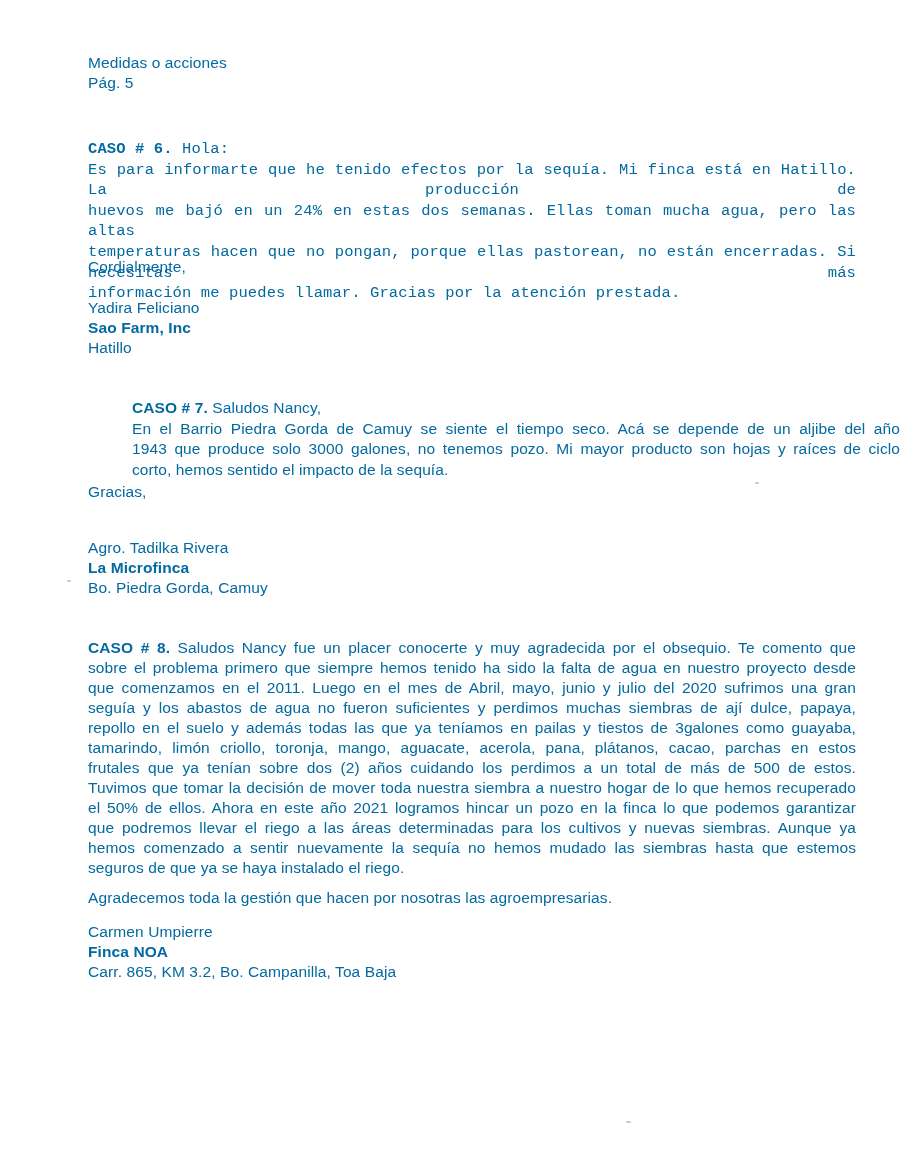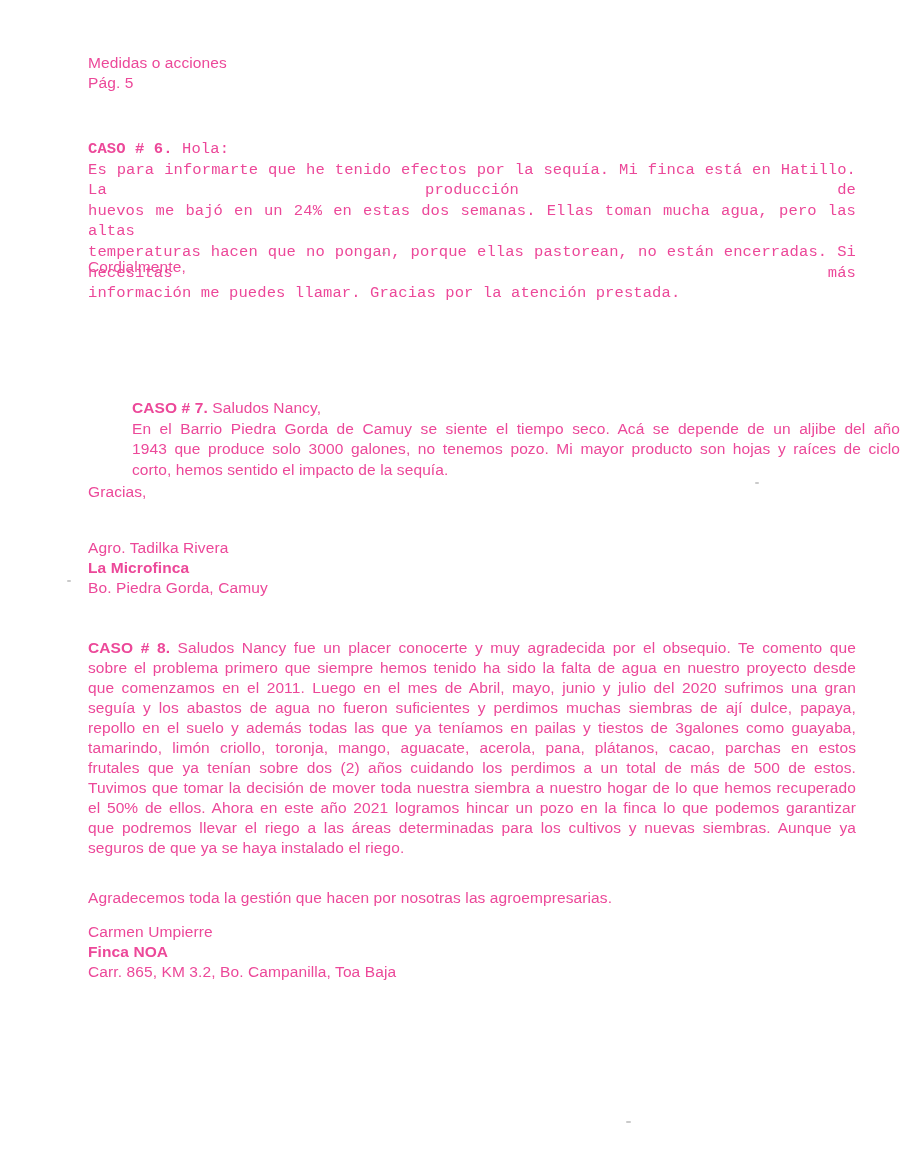--- a/index.html
+++ b/index.html
@@ -6,21 +6,21 @@
     margin: 0;
     padding: 0;
     background: #ffffff;
   }
   .page {
     position: relative;
     width: 900px;
     height: 1170px;
     background: #ffffff;
     font-family: "Liberation Sans", sans-serif;
-    color: #ec4899;
+    color: #0369a1;
     overflow: hidden;
   }
   .block {
     position: absolute;
     left: 88px;
     width: 768px;
     font-size: 15.5px;
     line-height: 20.6px;
     letter-spacing: 0.1px;
   }
@@ -56,20 +56,25 @@
     <div class="ln">Es para informarte que he tenido efectos por la sequía. Mi finca está en Hatillo.  La producción de</div>
     <div class="ln">huevos me bajó en un 24% en estas dos semanas.  Ellas toman mucha agua, pero las altas</div>
     <div class="ln">temperaturas hacen que no pongan, porque ellas pastorean, no están encerradas.  Si necesitas más</div>
     <div class="ln last">información me puedes llamar.  Gracias por la atención prestada.</div>
   </div>
 
   <div class="block" style="top:257px;">
     <div class="ln last">Cordialmente,</div>
   </div>
 
+  <div class="block tight" style="top:298px;">
+    <div class="ln last">Yadira Feliciano</div>
+    <div class="ln last bold">Sao Farm, Inc</div>
+    <div class="ln last">Hatillo</div>
+  </div>
 
   <div class="block" style="top:398px;margin-left:44px;">
     <div class="ln last"><b class="bold">CASO # 7.</b><span> Saludos Nancy,</span></div>
     <div class="ln">En el Barrio Piedra Gorda de Camuy se siente el tiempo seco.  Acá se depende de un aljibe del año</div>
     <div class="ln">1943 que produce solo 3000 galones, no tenemos pozo.  Mi mayor producto son hojas y raíces de ciclo</div>
     <div class="ln last">corto, hemos sentido el impacto de la sequía.</div>
   </div>
 
   <div class="block" style="top:482px;">
     <div class="ln last">Gracias,</div>
@@ -85,20 +90,21 @@
     <div class="ln"><b class="bold">CASO # 8.</b><span> Saludos Nancy fue un placer conocerte y muy agradecida por el obsequio.  Te comento que</span></div>
     <div class="ln">sobre el problema primero que siempre hemos tenido ha sido la falta de agua en nuestro proyecto desde</div>
     <div class="ln">que comenzamos en el 2011.  Luego en el mes de Abril, mayo, junio y julio del 2020 sufrimos una gran</div>
     <div class="ln">seguía y los abastos de agua no fueron suficientes y perdimos  muchas siembras de ají dulce, papaya,</div>
     <div class="ln">repollo en el suelo y además todas las que ya teníamos en pailas y tiestos de 3galones como guayaba,</div>
     <div class="ln">tamarindo, limón criollo, toronja, mango, aguacate, acerola, pana, plátanos, cacao, parchas en estos</div>
     <div class="ln">frutales que ya tenían sobre dos (2) años cuidando los perdimos a un total de más de 500 de estos.</div>
     <div class="ln">Tuvimos que tomar la decisión de mover toda nuestra siembra a nuestro hogar de lo que hemos recuperado</div>
     <div class="ln">el 50% de ellos.  Ahora en este año 2021 logramos hincar un pozo en la finca lo que podemos garantizar</div>
     <div class="ln">que podremos llevar el riego a las áreas determinadas para los cultivos y nuevas siembras. Aunque ya</div>
+    <div class="ln">hemos comenzado a sentir nuevamente la sequía no hemos mudado las siembras hasta que estemos</div>
     <div class="ln last">seguros de que ya se haya instalado el riego.</div>
   </div>
 
   <div class="block" style="top:888px;">
     <div class="ln last">Agradecemos toda la gestión que hacen por nosotras las agroempresarias.</div>
   </div>
 
   <div class="block tight" style="top:922px;">
     <div class="ln last">Carmen Umpierre</div>
     <div class="ln last bold">Finca NOA</div>

